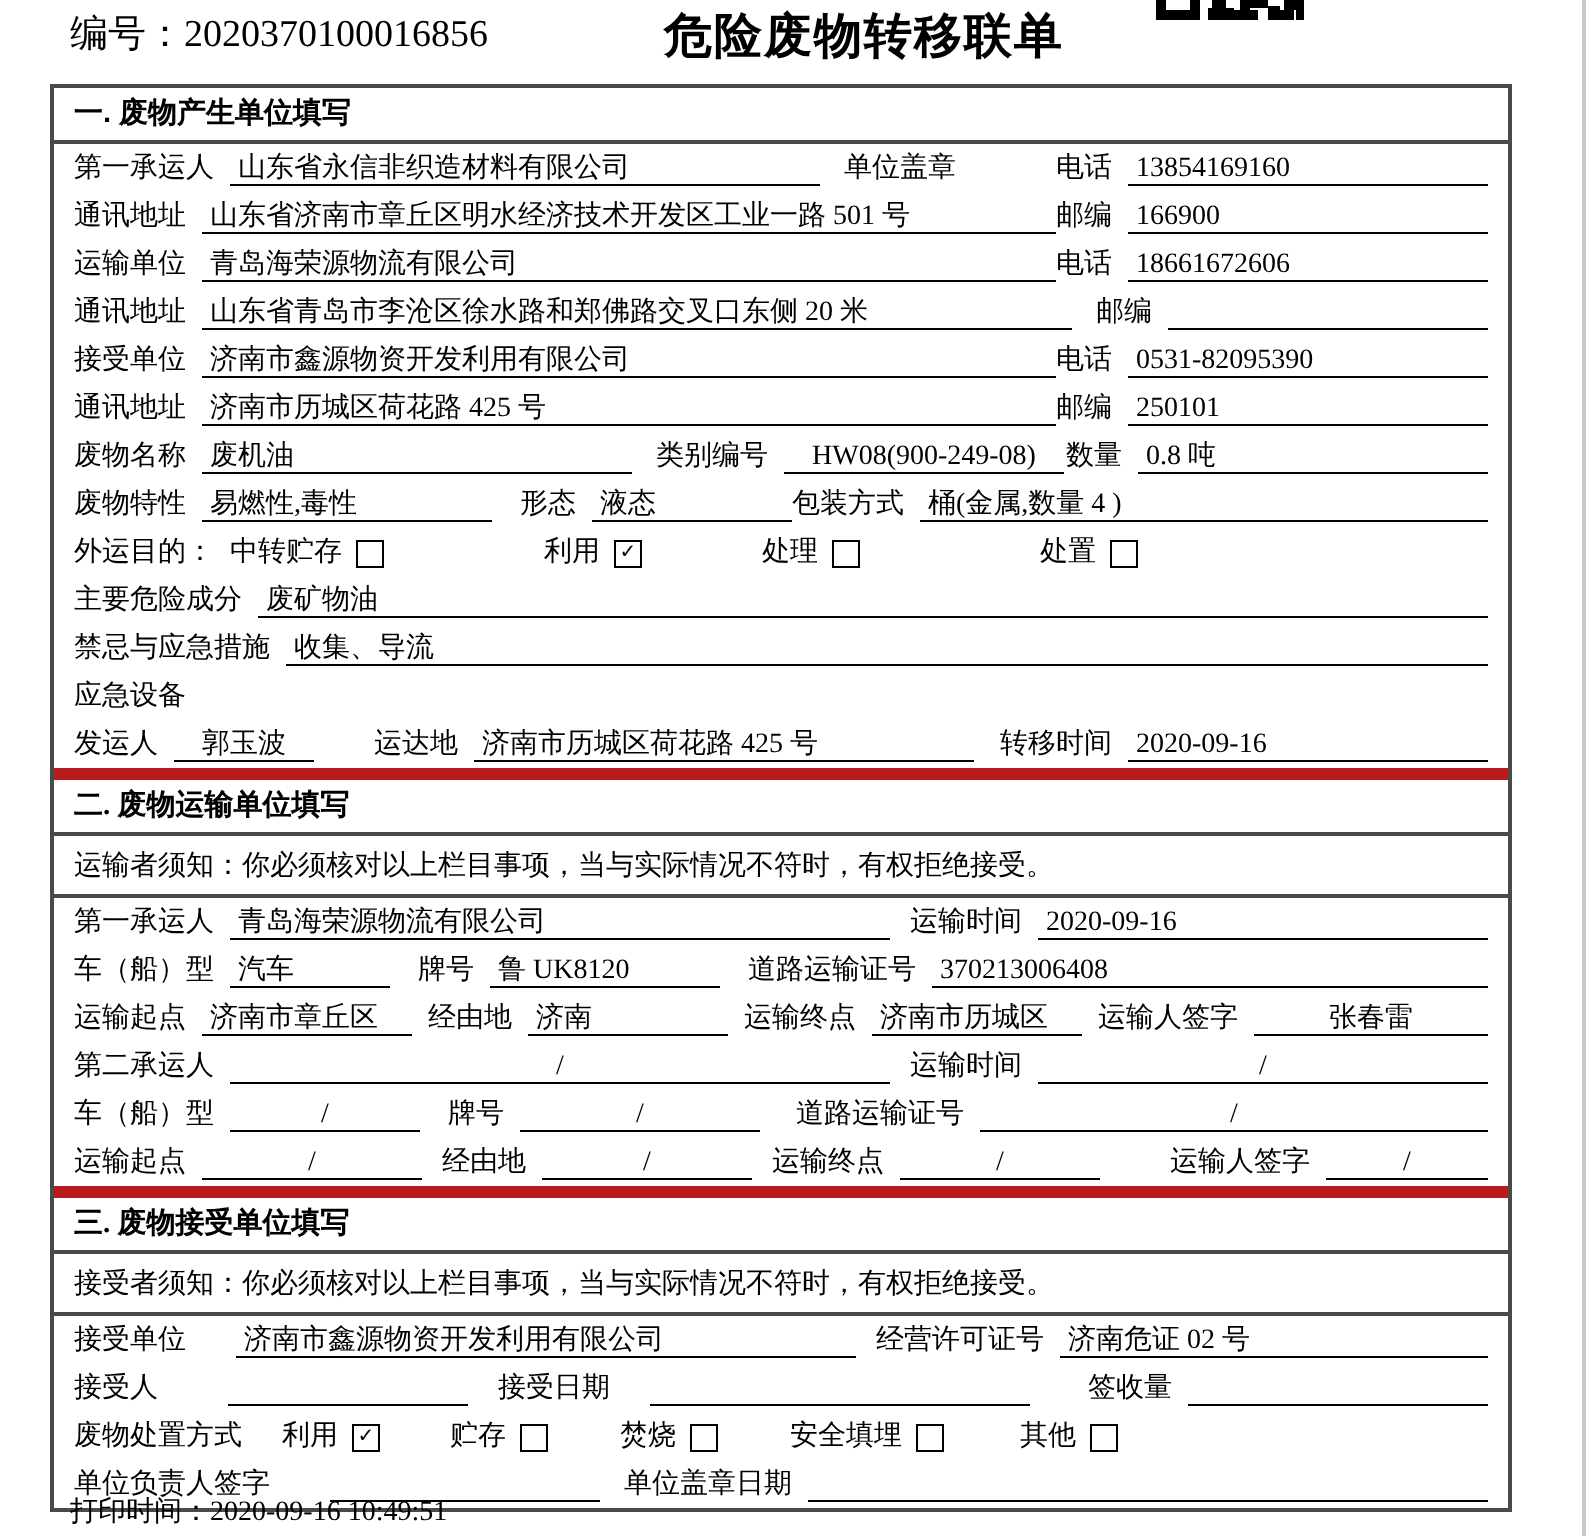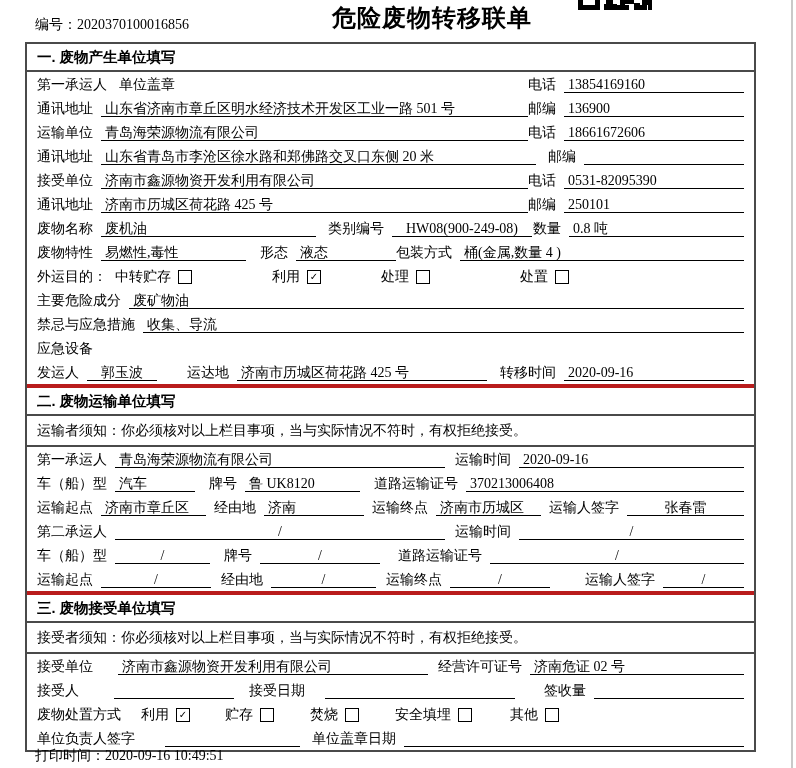--- a/index.html
+++ b/index.html
@@ -3,37 +3,37 @@
 <meta charset="utf-8">
 <style>
   html,body{margin:0;padding:0;background:#fff;}
   body{
     width:796px;height:768px;position:relative;color:#000;
     font-family:"Liberation Serif","DejaVu Serif",serif;
     font-size:14px;overflow:hidden;
   }
   .page-edge{position:absolute;top:0;bottom:0;right:3px;width:2px;background:#c9c9c9;}
   
-  .serial{position:absolute;left:35px;top:16px;font-size:14px;white-space:nowrap;}
+  .serial{position:absolute;left:35px;top:4px;font-size:19px;white-space:nowrap;}
   .doc-title{
     position:absolute;left:332px;top:2px;font-size:24px;font-weight:bold;
     font-family:"Liberation Sans","DejaVu Sans",sans-serif;letter-spacing:1px;white-space:nowrap;
   }
   .qr-frag{position:absolute;left:578px;top:0;}
   
   .form-table{
     position:absolute;left:25px;top:42px;width:731px;
     border:2px solid #4a4a4a;background:#fff;box-sizing:border-box;
   }
   .sec-title{
     height:26px;line-height:26px;padding-left:10px;
     font-family:"Liberation Sans","DejaVu Sans",sans-serif;
     font-weight:bold;font-size:14.5px;border-bottom:2px solid #4a4a4a;
   }
-  .bt{border-top:4px solid #b91c1c;}
+  .bt{border-top:6px solid #b91c1c;font-family:Liberation Serif, serif;}
   .notice{
     height:26px;display:flex;align-items:center;padding:2px 0 1px 10px;
     border-bottom:2px solid #4a4a4a;font-size:14px;
   }
   .row{
     display:flex;align-items:flex-end;height:21px;padding:0 10px 3px 10px;
     font-size:14px;
   }
   .lbl{white-space:nowrap;line-height:17px;}
   .u{
@@ -77,33 +77,34 @@
   </g>
 </svg>
 
 <div class="form-table">
 
   <div>
     <div class="sec-title">一. 废物产生单位填写</div>
 
     <div class="row">
       <span class="lbl">第一承运人</span>
+      <span class="u" style="width:295px">山东省永信非织造材料有限公司</span>
       <span class="lbl" style="margin-left:12px">单位盖章</span>
       <span class="grp-r">
         <span class="lbl">电话</span>
         <span class="u" style="width:180px">13854169160</span>
       </span>
     </div>
 
     <div class="row">
       <span class="lbl">通讯地址</span>
       <span class="u" style="width:435px">山东省济南市章丘区明水经济技术开发区工业一路 501 号</span>
       <span class="grp-r">
         <span class="lbl">邮编</span>
-        <span class="u" style="width:180px">136900</span>
+        <span class="u" style="width:180px">166900</span>
       </span>
     </div>
 
     <div class="row">
       <span class="lbl">运输单位</span>
       <span class="u" style="width:435px">青岛海荣源物流有限公司</span>
       <span class="grp-r">
         <span class="lbl">电话</span>
         <span class="u" style="width:180px">18661672606</span>
       </span>

